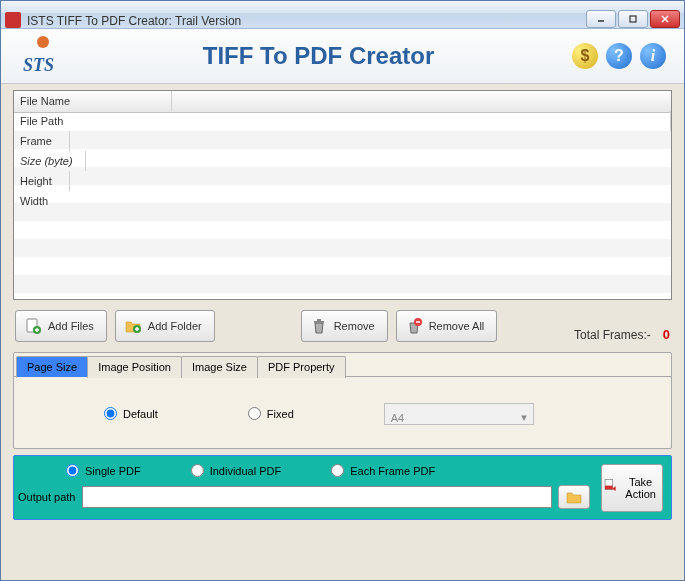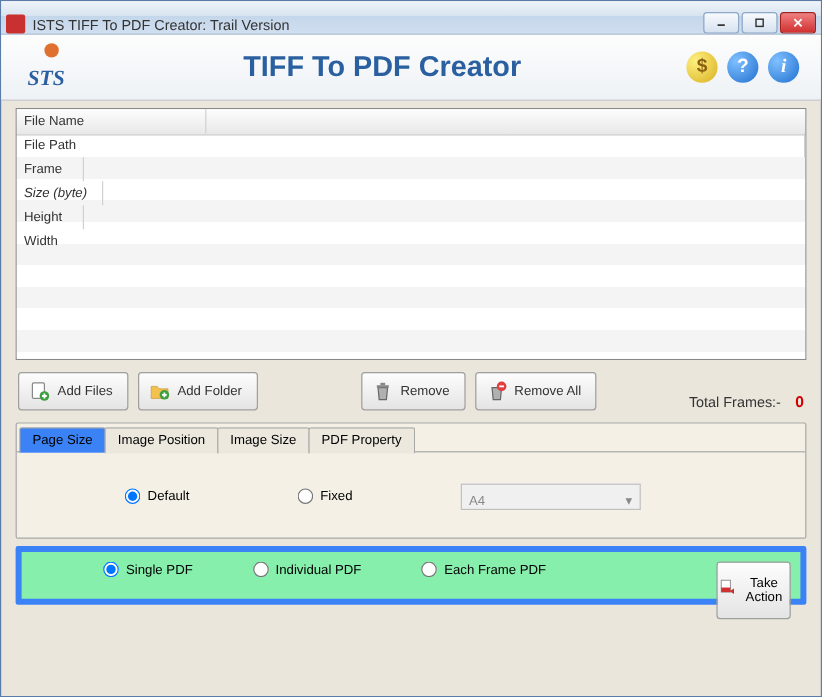--- a/index.html
+++ b/index.html
@@ -49,21 +49,21 @@
 
 .tabs-panel { border: 1px solid #a8a8a8; background: #f4f0e6; border-radius: 2px; }
 .tab-strip { display: flex; height: 24px; padding-top: 2px; padding-left: 2px; }
 .tab { padding: 4px 10px; border: 1px solid #a8a8a8; border-bottom: none; background: #ece8de; margin-right: -1px; cursor: pointer; border-radius: 2px 2px 0 0; position: relative; top: 1px; }
 .tab.active { background: #3b82f6; z-index: 2; border-bottom: 1px solid #f4f0e6; }
 .tab-body { border-top: 1px solid #a8a8a8; padding: 20px 30px 18px 30px; height: 72px; display: flex; align-items: center; gap: 90px; margin-top: -1px; }
 .radio-wrap { display: flex; align-items: center; gap: 6px; }
 .radio-wrap input { margin: 0; }
 .page-select { width: 150px; height: 22px; background: #f0f0f0; border: 1px solid #c0c0c0; padding: 0 6px; color: #888; display: flex; align-items: flex-end; justify-content: space-between; }
 
-.output-panel { border: 5px solid #3b82f6; background: #86efac; border-radius: 2px; padding: 6px 10px 10px 20px; position: relative; }
+.output-panel { border: 1px solid #3b82f6; background: #14b8a6; border-radius: 2px; padding: 6px 10px 10px 4px; position: relative; }
 .output-row1 { display: flex; gap: 50px; padding: 2px 48px 8px 48px; align-items: center; }
 .output-row2 { display: flex; align-items: center; gap: 6px; }
 .output-lbl { white-space: nowrap; }
 .output-field { flex: 1; height: 22px; background: #fff; border: 1px solid #888; max-width: 470px; }
 .browse-btn { width: 32px; height: 24px; background: linear-gradient(to bottom, #fdfdfd, #e4e4e4); border: 1px solid #9f9f9f; border-radius: 3px; display: flex; align-items: center; justify-content: center; cursor: pointer; }
 .take-action { position: absolute; right: 8px; top: 8px; width: 62px; height: 48px; background: linear-gradient(to bottom, #fdfdfd, #e4e4e4); border: 1px solid #9f9f9f; border-radius: 3px; display: flex; flex-direction: row; align-items: center; justify-content: center; gap: 2px; cursor: pointer; }
 .take-action .ico { width: 20px; height: 20px; }
 
 .folder-svg { fill: #f4c050; stroke: #c09020; stroke-width: 0.5; }
 .plus-badge { fill: #40a040; }
@@ -205,20 +205,29 @@
         </label>
         <label class="radio-wrap">
           <input type="radio" name="outmode" style="">
           <span>Individual PDF</span>
         </label>
         <label class="radio-wrap">
           <input type="radio" name="outmode" style="">
           <span>Each Frame PDF</span>
         </label>
       </div>
+      <div class="output-row2">
+        <span class="output-lbl">Output path</span>
+        <input class="output-field" type="text" value="" style="">
+        <div class="browse-btn">
+          <svg width="18" height="16" viewBox="0 0 18 16">
+              <path class="folder-svg" d="M2 4 h5 l1.5 2 H16 v8 H2 z"></path>
+            </svg>
+        </div>
+      </div>
       <div class="take-action">
         <span class="ico">
           <svg viewBox="0 0 20 20">
               <rect x="4" y="2" width="10" height="13" fill="#fff" stroke="#888"></rect>
               <rect x="4" y="10" width="10" height="5" fill="#d03030"></rect>
               <path d="M13 14 l5 -3 v6 z" fill="#d03030"></path>
             </svg>
         </span>
         <span style="text-align:center; line-height:1.1">Take Action</span>
       </div>

